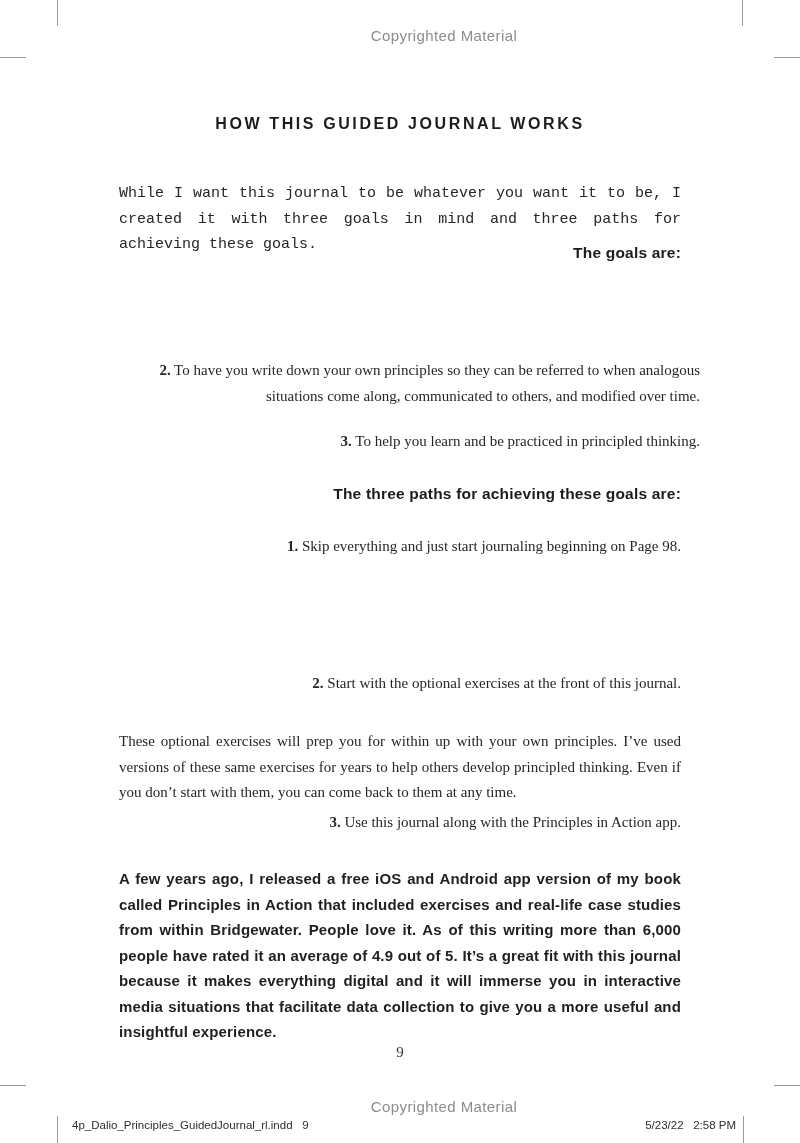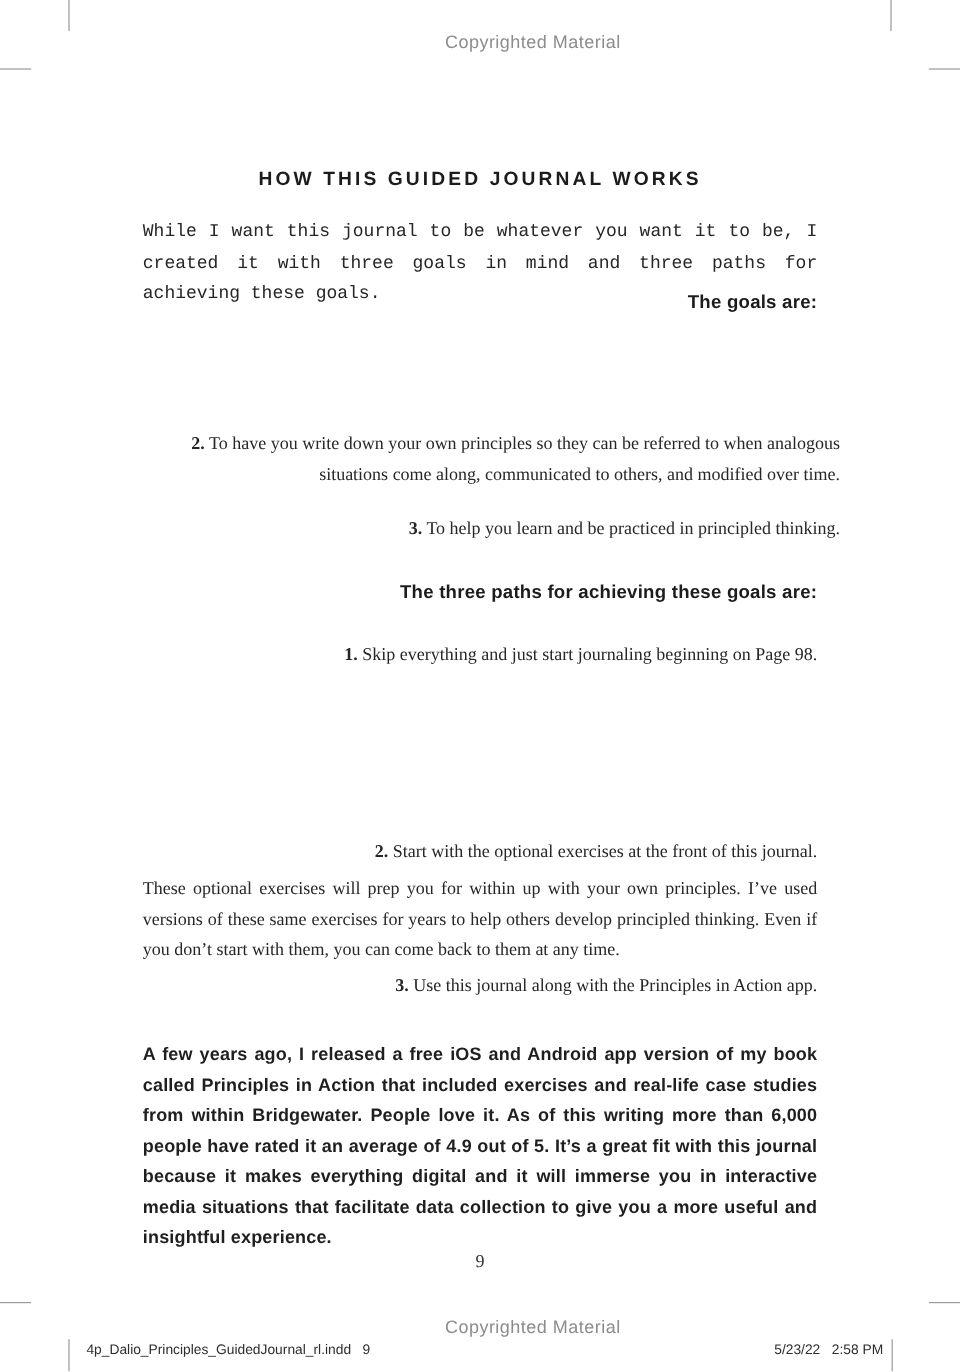--- a/index.html
+++ b/index.html
@@ -54,21 +54,21 @@
   }
   .serif {
     font-family: "Liberation Serif", serif;
     font-size: 15px;
     line-height: 25.5px;
     color: #262626;
   }
   .just { text-align: justify; }
 
   .page-title {
-    top: 130px;
+    top: 104px;
     text-align: center;
     font-family: "Liberation Sans", sans-serif;
     font-weight: 700;
     font-size: 16px;
     letter-spacing: 2.6px;
     color: #1c1c1c;
   }
   .intro { top: 166px; font-family: Liberation Mono, monospace; }
 
   .subhead {
@@ -89,21 +89,21 @@
   .goal-3 { top: 429px; }
 
   .num {
     font-weight: 700;
     font-family: "Liberation Serif", serif;
   }
 
   .paths-heading { top: 485px; }
   .path-1 { top: 534px; }
   .para-1 { top: 578px; }
-  .path-2 { top: 698px; }
+  .path-2 { top: 671px; }
   .para-2 { top: 714px; }
   .path-3 { top: 810px; }
 
   .closing {
     top: 851px;
     font-family: "Liberation Sans", sans-serif;
     font-weight: 700;
     font-size: 15px;
     line-height: 25.5px;
     letter-spacing: 0.15px;

